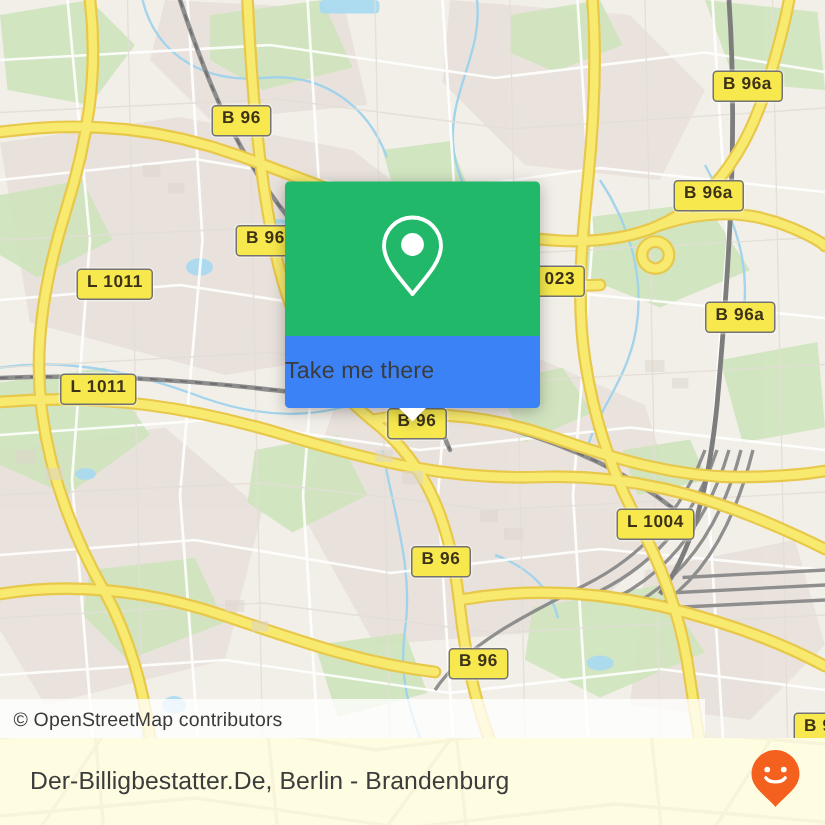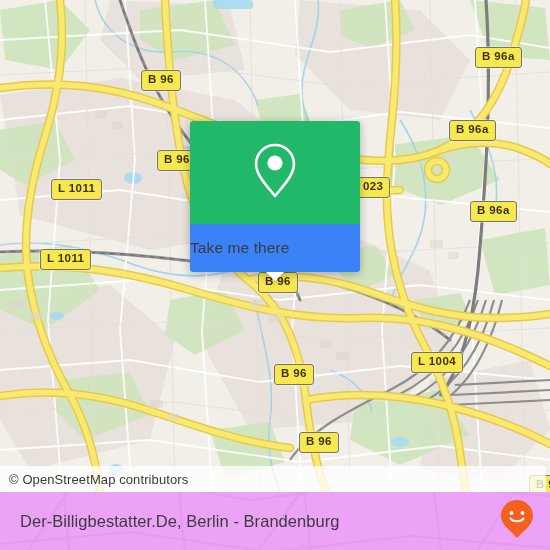--- a/index.html
+++ b/index.html
@@ -51,21 +51,21 @@
     white-space: nowrap;
     box-shadow: 0 0 0 1px rgba(255,255,255,0.35);
     z-index: 6;
   }
 
   
   #attribution {
     position: absolute;
     left: 0;
     bottom: 0;
-    width: 546px;
+    width: 470px;
     height: 26px;
     background: rgba(255,255,255,0.78);
     display: flex;
     align-items: center;
     z-index: 10;
   }
   #attribution .attr-text {
     font-family: "Liberation Sans", sans-serif;
     font-size: 13px;
     color: #3a3a3a;
@@ -114,21 +114,21 @@
     border-top: 9px solid #ffffff;
   }
 
   
   #footer {
     position: absolute;
     left: 0;
     top: 492px;
     width: 550px;
     height: 58px;
-    background: #d946ef;
+    background: #fef9c3;
     overflow: hidden;
   }
   #footer-watermark {
     position: absolute;
     left: 0; top: -40px;
     width: 550px;
     height: 110px;
     opacity: 0.5;
     pointer-events: none;
   }
@@ -327,21 +327,21 @@
     <div class="shield" id="sh0" style="left: 141px; top: 70px;">B 96</div>
     <div class="shield" id="sh1" style="left: 157px; top: 150px;">B 96</div>
     <div class="shield" id="sh2" style="left: 51px; top: 179px;">L 1011</div>
     <div class="shield" id="sh3" style="left: 40px; top: 249px;">L 1011</div>
     <div class="shield" id="sh4" style="left: 475px; top: 47px;">B 96a</div>
     <div class="shield" id="sh5" style="left: 449px; top: 120px;">B 96a</div>
     <div class="shield" id="sh6" style="left: 470px; top: 201px;">B 96a</div>
     <div class="shield" id="sh7" style="left: 356px; top: 177px;">023</div>
     <div class="shield" id="sh8" style="left: 258px; top: 272px;">B 96</div>
     <div class="shield" id="sh9" style="left: 274px; top: 364px;">B 96</div>
-    <div class="shield" id="sh10" style="left: 411px; top: 352px;">L 1004</div>
+    <div class="shield" id="sh10" style="left: 411px; top: 339px;">L 1004</div>
     <div class="shield" id="sh11" style="left: 299px; top: 432px;">B 96</div>
     <div class="shield" id="sh12" style="left: 529px; top: 475px;">B 9</div>
 
     <div id="popup">
       <div id="popup-head">
         <span>
           <svg width="44" height="57" viewBox="0 0 44 57" xmlns="http://www.w3.org/2000/svg">
             <path d="M22 3 C11.5 3 3 11.5 3 22 C3 33 14 44 22 54 C30 44 41 33 41 22 C41 11.5 32.5 3 22 3 Z" fill="none" stroke="#ffffff" stroke-width="2.6" stroke-linejoin="round"></path>
             <circle cx="22" cy="21" r="7.6" fill="#ffffff"></circle>
           </svg>

